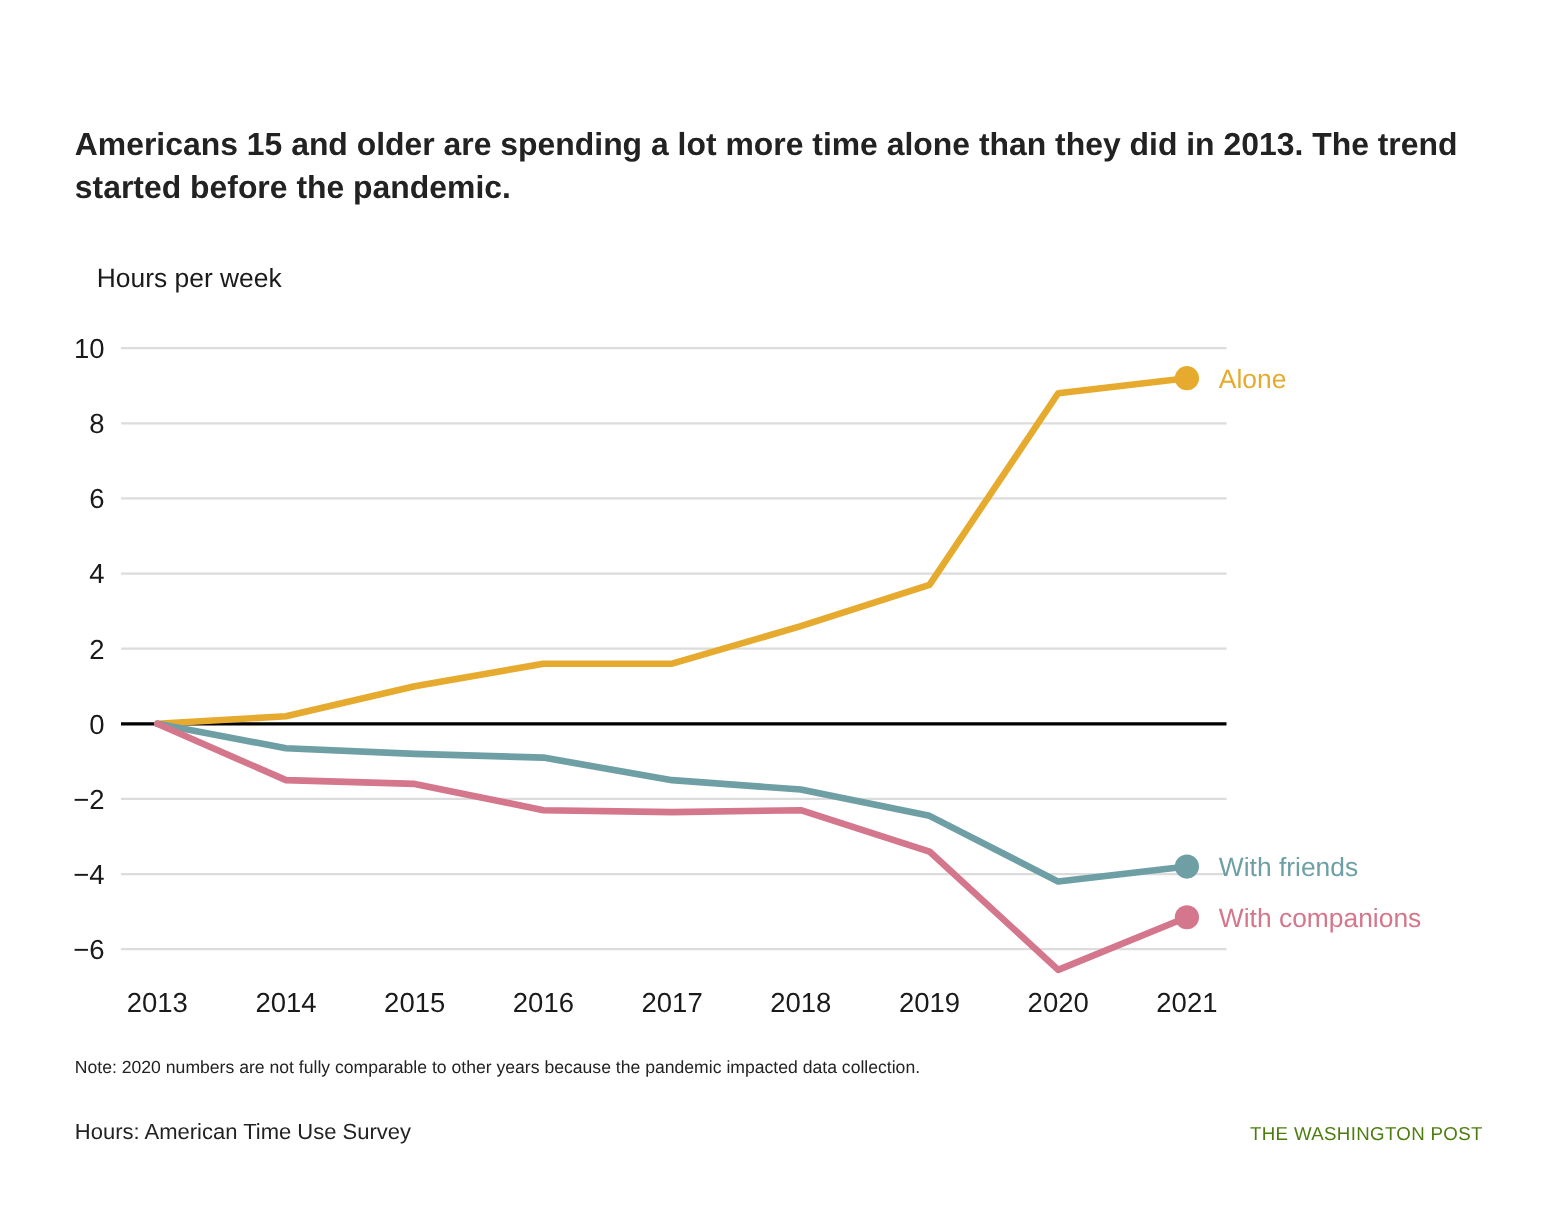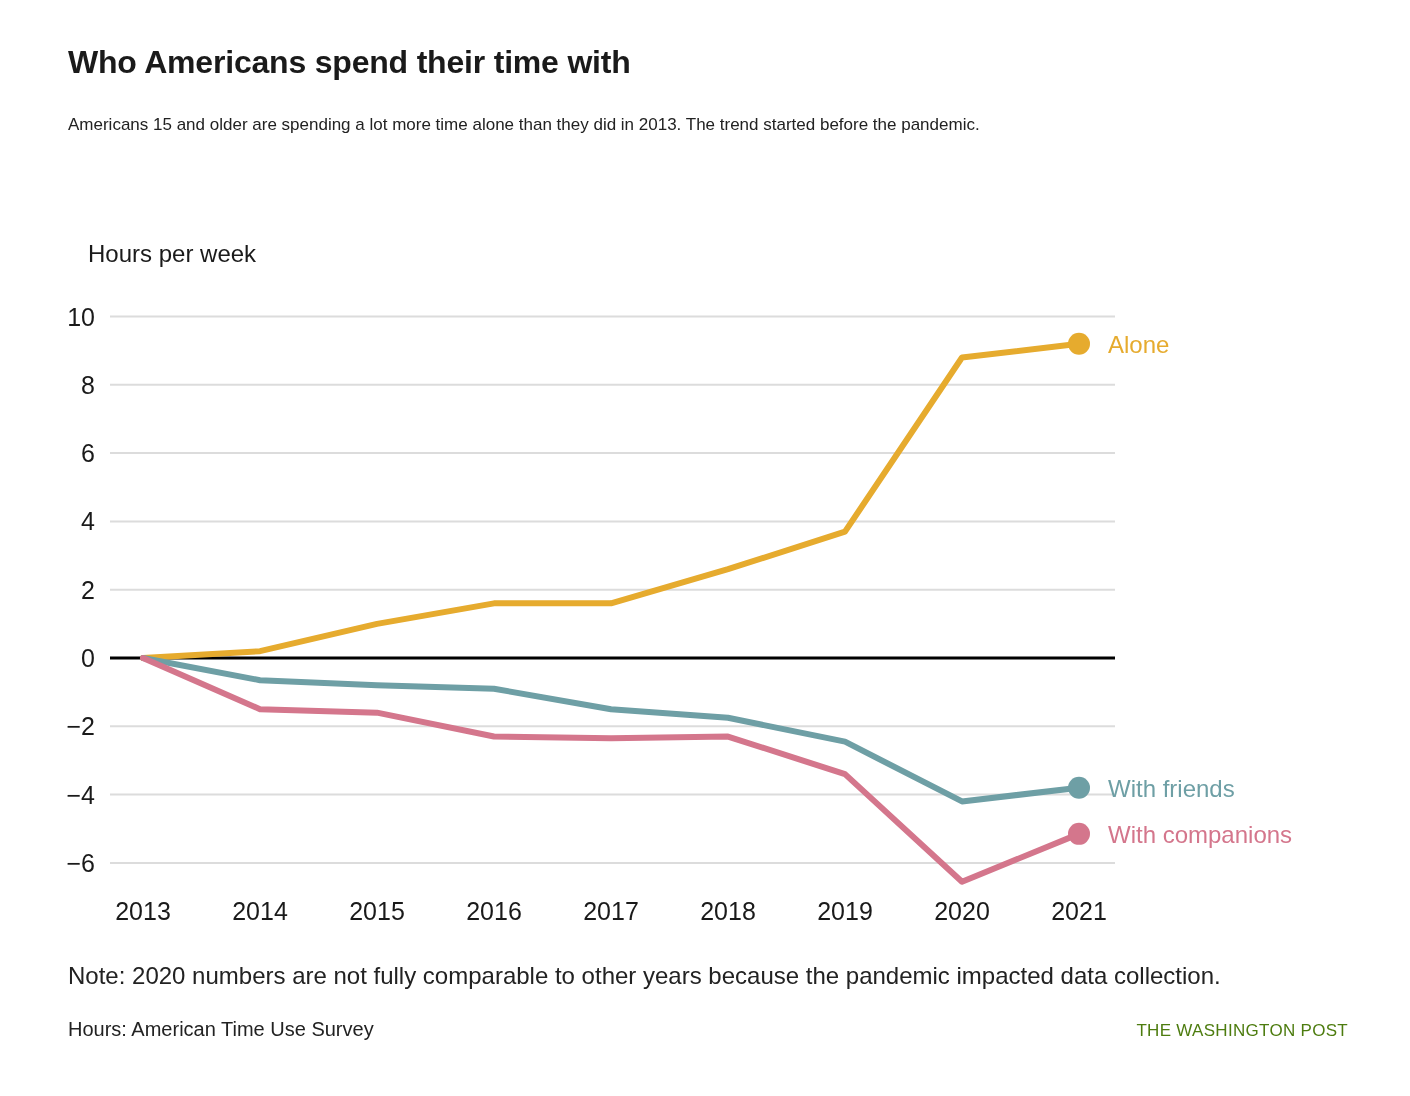--- a/index.html
+++ b/index.html
@@ -29,24 +29,24 @@
     font-weight: bold;
     letter-spacing: -0.2px;
     color: #1a1a1a;
     margin: 0;
   }
   .subtitle {
     position: absolute;
     left: 68px;
     top: 113px;
     width: 1270px;
-    font-size: 17px;
+    font-size: 29px;
     line-height: 1.36;
     color: #222222;
-    font-weight: normal;
+    font-weight: bold;
   }
   .axis-title {
     position: absolute;
     left: 68px;
     top: 240px;
     font-size: 24px;
     color: #1a1a1a;
     margin-left: 20px;
   }
   .chart {
@@ -54,21 +54,21 @@
     left: 0;
     top: 0;
     width: 1410px;
     height: 1096px;
   }
   .note {
     position: absolute;
     left: 68px;
     top: 962px;
     width: 1300px;
-    font-size: 24px;
+    font-size: 16px;
     color: #222222;
   }
   .source {
     position: absolute;
     left: 68px;
     top: 1018px;
     font-size: 20px;
     color: #222222;
   }
   .credit {
@@ -92,21 +92,20 @@
   }
   .serieslabel {
     font-size: 24px;
   }
 </style>
 </head>
 <body>
 
 <div class="page">
 
-  <h1 class="headline">Who Americans spend their time with</h1>
 
   <div class="subtitle">Americans 15 and older are spending a lot more time alone than they did in 2013. The trend started before the pandemic.</div>
 
   <div class="axis-title">Hours per week</div>
 
   <svg class="chart" viewBox="0 0 1410 1096" width="1410" height="1096">
     <g id="gridlines">
         <line x1="110" x2="1115" y1="316.5" y2="316.5" stroke="#dcdcdc" stroke-width="2"></line>
         <line x1="110" x2="1115" y1="384.8" y2="384.8" stroke="#dcdcdc" stroke-width="2"></line>
         <line x1="110" x2="1115" y1="453.1" y2="453.1" stroke="#dcdcdc" stroke-width="2"></line>

